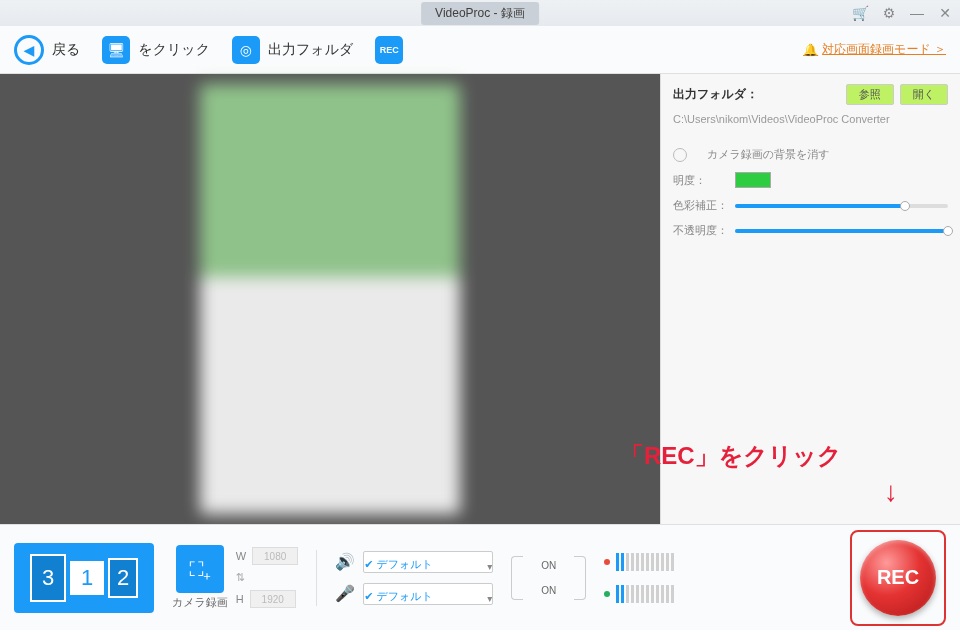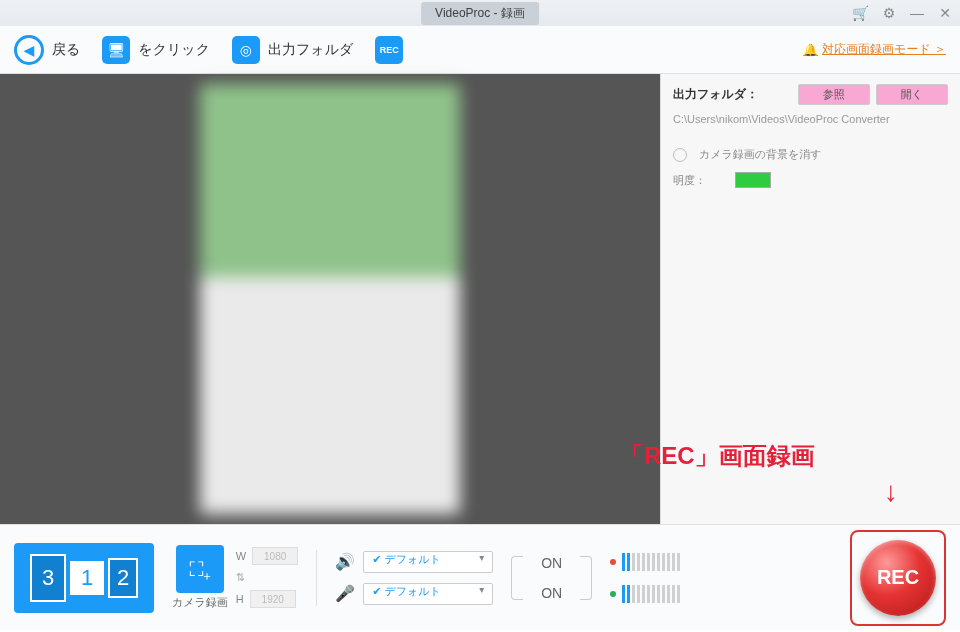--- a/index.html
+++ b/index.html
@@ -23,23 +23,23 @@
 .bell { color: #f39c12; }
 
 
 .main { display: flex; height: 450px; }
 .preview { flex: 1; background: #555; display: flex; align-items: center; justify-content: center; position: relative; }
 .preview-inner { width: 260px; height: 430px; background: linear-gradient(#8fc28a 0%, #8fc28a 45%, #eaeaea 45%, #eaeaea 100%); filter: blur(8px); border-radius: 4px; }
 
 .sidebar { width: 300px; background: #f7f7f7; padding: 10px 12px; font-size: 12px; color: #555; border-left: 1px solid #ddd; }
 .sb-head { display: flex; align-items: center; justify-content: space-between; margin-bottom: 8px; }
 .sb-head-btns { display: flex; gap: 6px; }
-.sb-btn { border: 1px solid #ccc; background: #f9a8d4; font-size: 11px; padding: 2px 24px; cursor: pointer; border-radius: 2px; color: #555; }
+.sb-btn { border: 1px solid #ccc; background: #bef264; font-size: 11px; padding: 2px 12px; cursor: pointer; border-radius: 2px; color: #555; }
 .sb-path { font-size: 11px; color: #999; margin-bottom: 22px; word-break: break-all; }
-.sb-check { display: flex; align-items: center; gap: 12px; margin-bottom: 10px; color: #888; font-size: 11px; }
+.sb-check { display: flex; align-items: center; gap: 20px; margin-bottom: 10px; color: #888; font-size: 11px; }
 .sb-check .cb { width: 14px; height: 14px; border: 1px solid #bbb; border-radius: 50%; display: inline-block; }
 .sb-row { display: flex; align-items: center; gap: 6px; margin-bottom: 10px; font-size: 11px; color: #888; }
 .sb-label { width: 56px; text-align: left; }
 .color-swatch { width: 36px; height: 16px; background: #2ecc40; border: 1px solid #aaa; }
 .slider-track { flex: 1; height: 4px; background: #ddd; position: relative; border-radius: 2px; }
 .slider-fill { position: absolute; left: 0; top: 0; height: 100%; background: #1b9af7; border-radius: 2px; }
 .slider-thumb { position: absolute; top: 50%; width: 10px; height: 10px; background: #fff; border: 1px solid #aaa; border-radius: 50%; transform: translate(-50%,-50%); }
 
 
 .bottombar { height: 106px; background: #fafbfc; border-top: 1px solid #e0e0e0; display: flex; align-items: center; padding: 0 14px; gap: 18px; position: relative; }
@@ -56,26 +56,26 @@
 .wh-col { display: flex; flex-direction: column; gap: 6px; font-size: 11px; color: #888; }
 .wh-row { display: flex; align-items: center; gap: 6px; }
 .wh-link { width: 12px; display:flex; align-items:center; color:#aaa; }
 .wh-input { width: 46px; height: 18px; border: 1px solid #ddd; background: #f0f0f0; color: #bbb; font-size: 10px; text-align: center; }
 
 .divider { width: 1px; height: 56px; background: #e0e0e0; }
 
 .audio-group { display: flex; flex-direction: column; gap: 10px; }
 .audio-row { display: flex; align-items: center; gap: 8px; }
 .audio-icon { width: 20px; color: #888; font-size: 16px; }
-.audio-select { width: 130px; height: 22px; border: 1px solid #ccc; border-radius: 2px; display: flex; align-items: flex-start; padding: 0 8px; font-size: 11px; color: #1b9af7; justify-content: space-between; cursor: pointer; background: #fff; }
+.audio-select { width: 130px; height: 22px; border: 1px solid #ccc; border-radius: 2px; display: flex; align-items: flex-end; padding: 0 0; font-size: 11px; color: #1b9af7; justify-content: space-between; cursor: pointer; background: #fff; }
 .audio-select .chk { color: #1b9af7; }
 .audio-select .chev { color: #888; font-size: 10px; }
 
 .on-group { display: flex; flex-direction: column; gap: 14px; }
-.on-row { display: flex; align-items: center; gap: 6px; font-size: 14px; color: #666; }
+.on-row { display: flex; align-items: center; gap: 6px; font-size: 10px; color: #666; }
 .bracket-l, .bracket-r { width: 12px; height: 44px; border: 1px solid #ccc; border-radius: 4px; }
 .bracket-l { border-right: none; border-top-right-radius: 0; border-bottom-right-radius: 0; }
 .bracket-r { border-left: none; border-top-left-radius: 0; border-bottom-left-radius: 0; }
 
 .meters { display: flex; flex-direction: column; gap: 14px; }
 .meter-row { display: flex; align-items: center; gap: 2px; }
 .meter-dot { width: 6px; height: 6px; border-radius: 50%; }
 .meter-bars { display: flex; gap: 2px; margin-left: 4px; }
 .meter-bar { width: 3px; height: 18px; background: #d0d0d0; }
 .meter-bar.on { background: #1b9af7; }
@@ -136,20 +136,34 @@
       </div>
     </div>
     <div class="sb-path">C:\Users\nikom\Videos\VideoProc Converter</div>
     <div class="sb-check">
       <span class="cb"></span>
       <span>カメラ録画の背景を消す</span>
     </div>
     <div class="sb-row">
       <span class="sb-label">明度：</span>
       <span class="color-swatch"></span>
+    </div>
+    <div class="sb-row">
+      <span class="sb-label">色彩補正：</span>
+      <div class="slider-track">
+        <div class="slider-fill" style="width:80%"></div>
+          <div class="slider-thumb" style="left:80%"></div>
+      </div>
+    </div>
+    <div class="sb-row">
+      <span class="sb-label">不透明度：</span>
+      <div class="slider-track">
+        <div class="slider-fill" style="width:100%"></div>
+          <div class="slider-thumb" style="left:100%"></div>
+      </div>
     </div>
   </div>
 </div>
 
 <div class="bottombar">
   <div class="monitors">
     <div class="mon-box mon-3">3</div>
     <div class="mon-box mon-1">1</div>
     <div class="mon-box mon-2">2</div>
   </div>
@@ -241,14 +255,14 @@
     </div>
   </div>
 
   <div class="rec-wrap">
     <div class="rec-btn">
       <span>REC</span>
     </div>
   </div>
 </div>
 
-<div class="annot-text">「REC」画面録画</div>
+<div class="annot-text">「REC」をクリック</div>
 <div class="annot-arrow">↓</div>
 
 </body></html>

